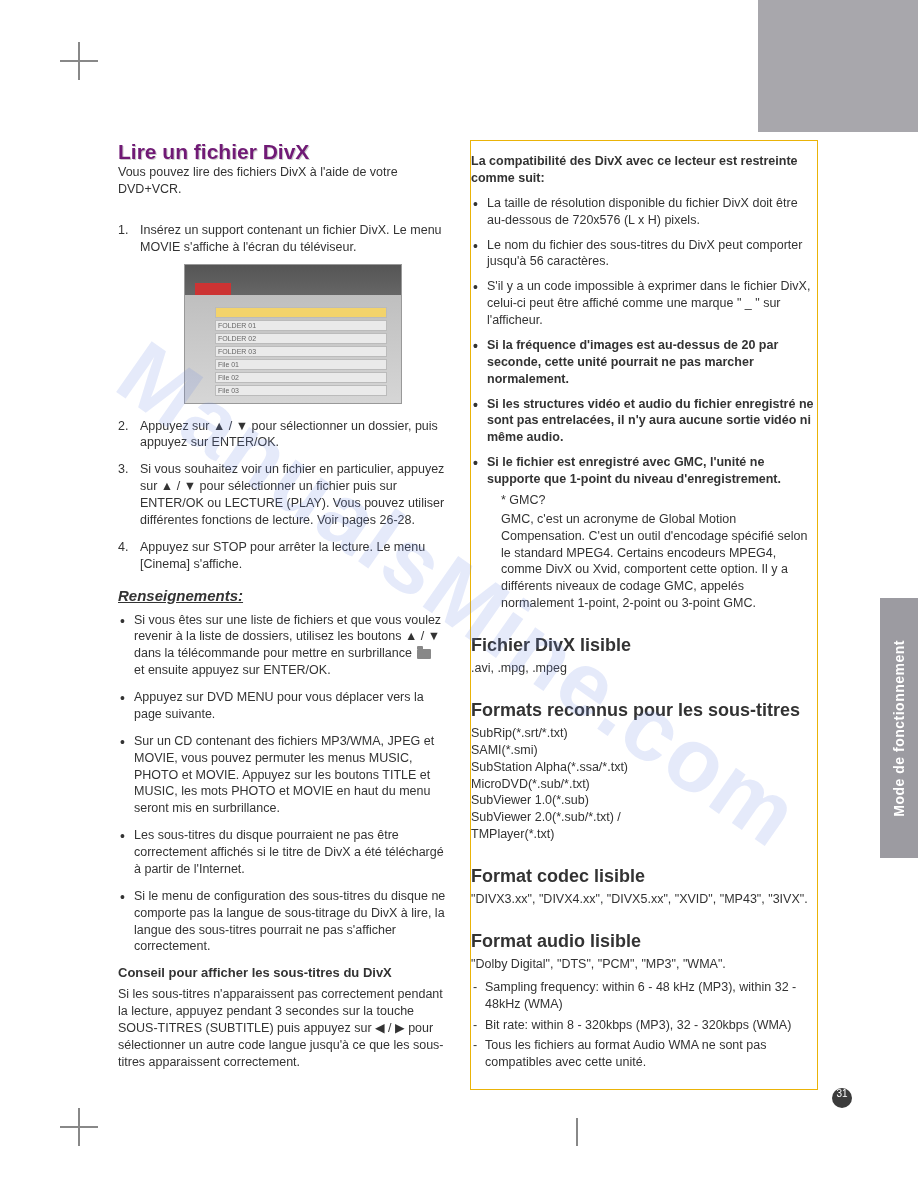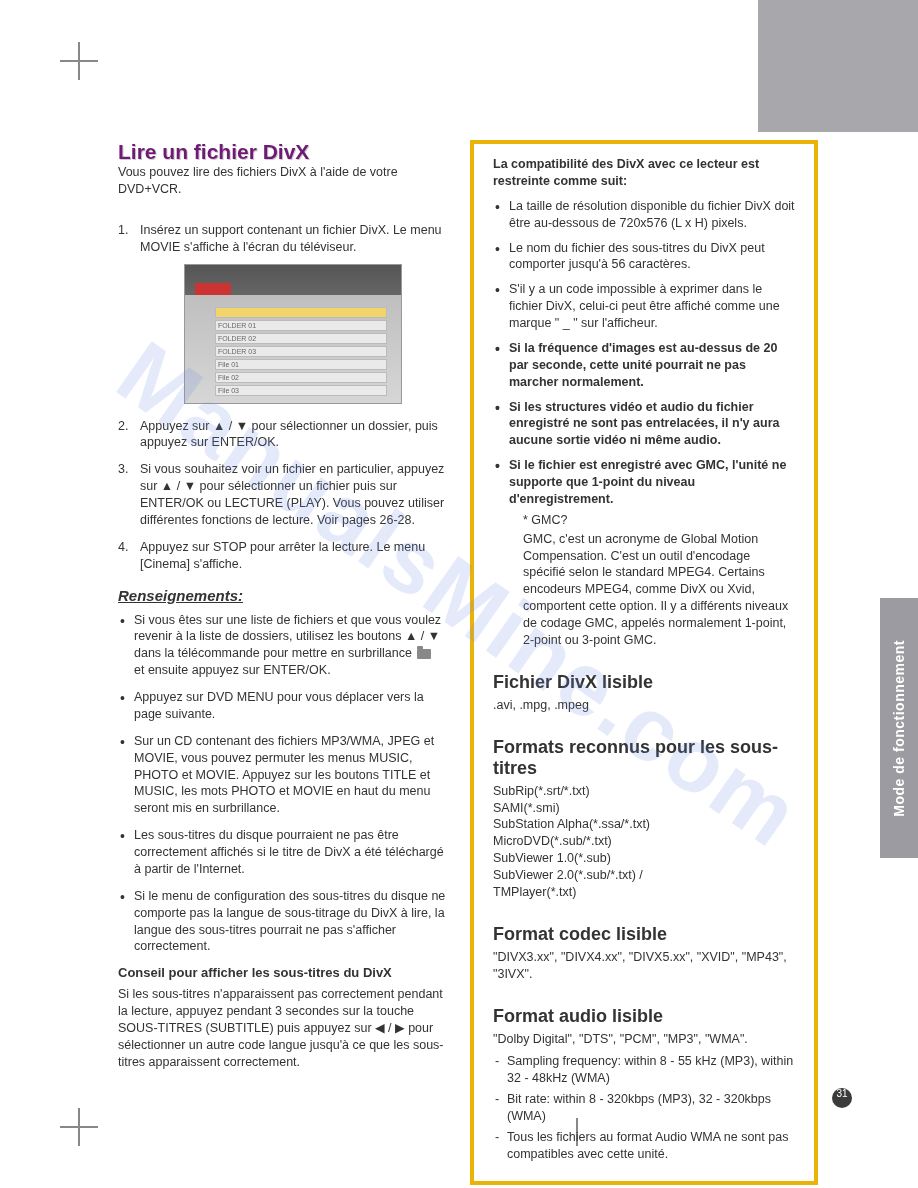--- a/index.html
+++ b/index.html
@@ -92,22 +92,22 @@
     text-decoration: underline;
     margin: 14px 0 8px;
   }
   ul.bul { list-style: none; padding-left: 0; }
   ul.bul > li { position: relative; padding-left: 16px; margin-bottom: 10px; }
   ul.bul > li::before { content:"•"; position:absolute; left:2px; top:0; font-size:14px; }
 
   h3.sub { font-weight: bold; font-size: 13px; margin: 10px 0 6px; }
 
   .box {
-    border: 4px solid #eab308;
-    padding: 12px 19px 14px;
+    border: 1px solid #eab308;
+    padding: 12px 0 14px;
   }
   .box .lead { font-weight: bold; margin-bottom: 8px; }
   .box ul.bul > li { margin-bottom: 8px; }
   .box ul.bul > li.bold { font-weight: bold; }
   .box .sub-bul { padding-left: 14px; font-weight: normal; margin-top:4px;}
   .box .sub-bul .lbl { }
   .box .sub-para { font-weight: normal; margin-top:2px;}
   .box h4 { font-weight: bold; font-size: 18px; margin: 23px 0 4px; }
   ul.dash { list-style:none; padding-left:0; }
   ul.dash > li { position:relative; padding-left:14px; margin-bottom:4px; }
@@ -228,21 +228,21 @@
 SubViewer 1.0(*.sub)
 SubViewer 2.0(*.sub/*.txt) /
 TMPlayer(*.txt)</p>
 
       <h4>Format codec lisible</h4>
       <p>"DIVX3.xx", "DIVX4.xx", "DIVX5.xx", "XVID", "MP43", "3IVX".</p>
 
       <h4>Format audio lisible</h4>
       <p>"Dolby Digital", "DTS", "PCM", "MP3", "WMA".</p>
       <ul class="dash">
-        <li>Sampling frequency: within 8 - 55 kHz (MP3), within 32 - 48kHz (WMA)</li>
+        <li>Sampling frequency: within 6 - 48 kHz (MP3), within 32 - 48kHz (WMA)</li>
         <li>Bit rate: within 8 - 320kbps (MP3), 32 - 320kbps (WMA)</li>
         <li>Tous les fichiers au format Audio WMA ne sont pas compatibles avec cette unité.</li>
       </ul>
     </div>
   </div>
 </div>
 
 <div class="wm">
   <span>ManualsMine.com</span>
 </div>

